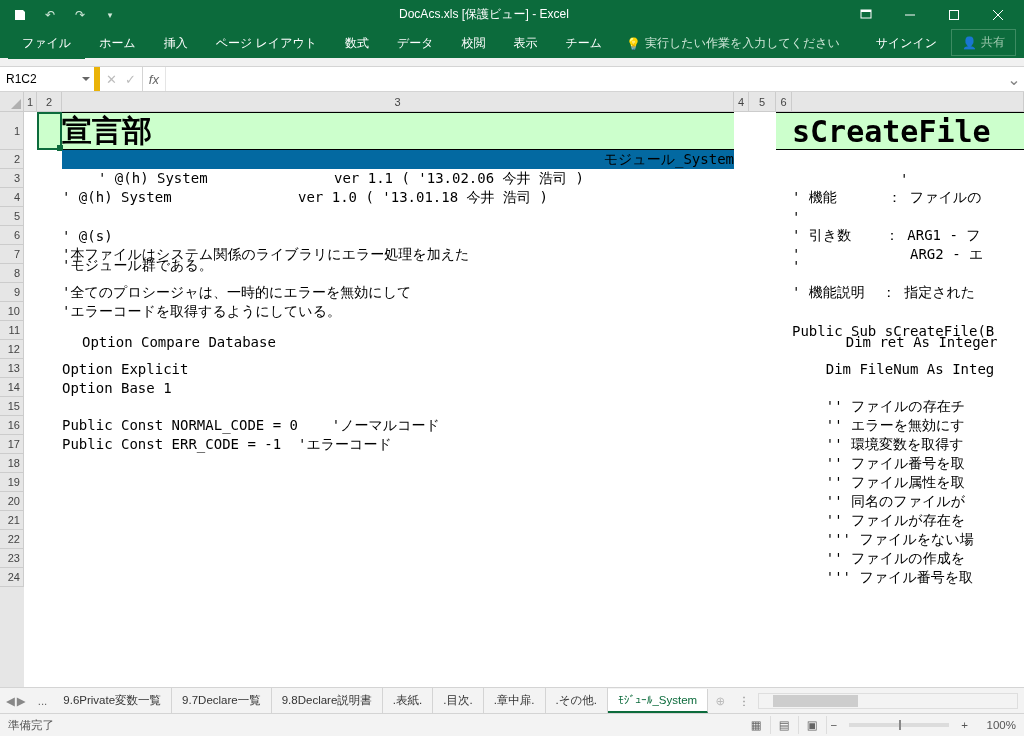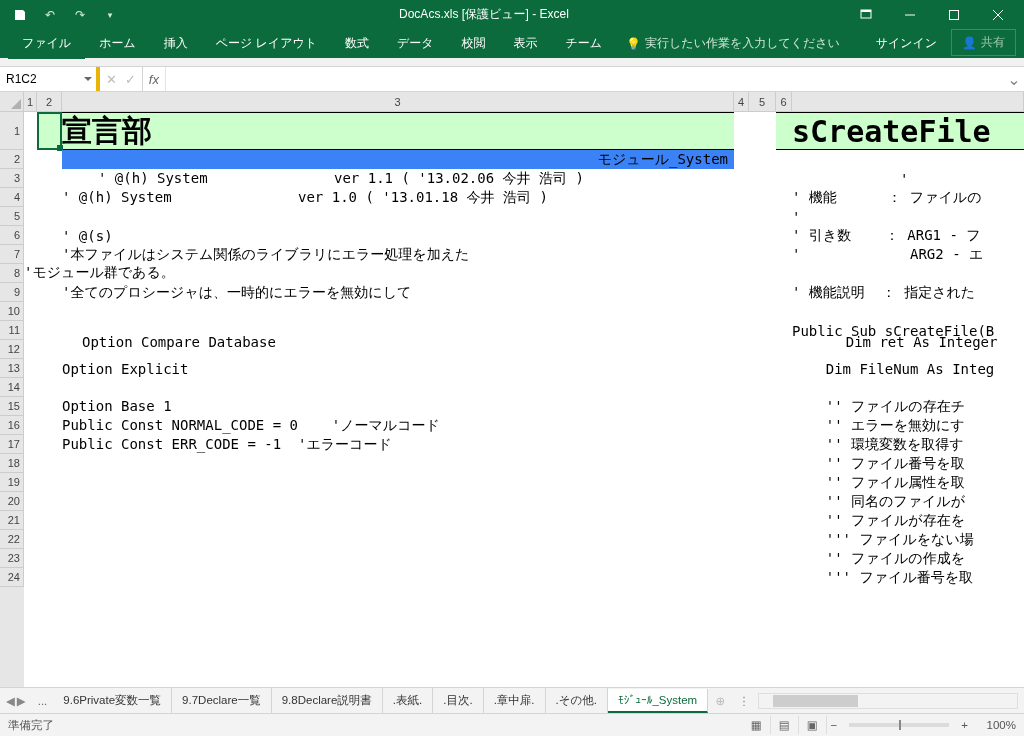--- a/index.html
+++ b/index.html
@@ -16,21 +16,21 @@
 .rtab { padding: 6px 14px 7px; cursor: pointer; }
 .rfile { padding: 6px 14px 7px; background: #0c6b3c; }
 .rtell { display: flex; align-items: center; padding: 6px 10px; color: #d0e8d9; gap: 4px; }
 .rspacer { flex: 1; }
 .rsignin { padding: 6px 14px; }
 .rshare { padding: 4px 10px; border: 1px solid #3d8b62; display: flex; align-items: center; gap: 4px; margin-right: 8px; color: #9fc9af; }
 
 .collapsed-bar { height: 9px; background: #f1f1f1; border-bottom: 1px solid #d4d4d4; }
 
 .fx-row { height: 25px; background: #fff; border-bottom: 1px solid #d4d4d4; display: flex; align-items: stretch; }
-.name-box { width: 100px; border-right: 4px solid #eab308; display: flex; align-items: center; padding: 0 6px; font-size: 12px; position: relative; }
+.name-box { width: 100px; border-right: 6px solid #eab308; display: flex; align-items: center; padding: 0 6px; font-size: 12px; position: relative; }
 .name-box::after { content: ""; position: absolute; right: 4px; top: 50%; border: 4px solid transparent; border-top-color: #666; transform: translateY(-25%); }
 .fx-btns { display: flex; align-items: center; border-right: 1px solid #d4d4d4; padding: 0 6px; gap: 8px; color: #bcbcbc; font-size: 13px; }
 .fx-label { display: flex; align-items: center; padding: 0 6px; font-style: italic; font-size: 13px; color: #666; border-right: 1px solid #e5e5e5; }
 .fx-input { flex: 1; border: none; padding: 0 6px; font-size: 12px; outline: none; }
 .fx-expand { width: 20px; display: flex; align-items: center; justify-content: center; color: #888; }
 
 .grid-wrap { position: absolute; top: 92px; left: 0; right: 0; bottom: 49px; display: flex; flex-direction: column; }
 .col-hdr-row { height: 20px; display: flex; background: #e6e6e6; font-size: 11px; color: #444; }
 .corner { width: 24px; border-right: 1px solid #ccc; border-bottom: 1px solid #ccc; background: #e6e6e6; position: relative; }
 .corner::after { content: ""; position: absolute; right: 2px; bottom: 2px; border: 5px solid transparent; border-right-color: #b0b0b0; border-bottom-color: #b0b0b0; }
@@ -40,21 +40,21 @@
 .row-h { height: 19px; border-right: 1px solid #ccc; border-bottom: 1px solid #ccc; display: flex; align-items: center; justify-content: flex-end; padding-right: 3px; }
 .row-h.tall { height: 38px; }
 
 .cells { flex: 1; position: relative; background: #fff; }
 .data-row { position: absolute; left: 0; right: 0; height: 19px; display: flex; }
 .data-row.tall { height: 38px; }
 .c1 { width: 13px; } .c2 { width: 25px; } .c3 { width: 672px; } .c4 { width: 15px; } .c5 { width: 27px; } .c6 { width: 16px; } .c7 { flex: 1; }
 .c3, .c7 { font-family: "MS Gothic", monospace; font-size: 14px; white-space: pre; overflow: hidden; display: flex; align-items: center; }
 
 .hdr-cell { background: #ccffcc; border-top: 1.5px solid #000; border-bottom: 1.5px solid #000; font-family: "MS Gothic", monospace; font-size: 30px; font-weight: bold; display: flex; align-items: center; overflow: hidden; }
-.mod-row { background: #3b82f6; font-family: "MS Gothic", monospace; font-size: 14px; display: flex; align-items: center; justify-content: flex-end; padding-right: 6px; }
+.mod-row { background: #0369a1; font-family: "MS Gothic", monospace; font-size: 14px; display: flex; align-items: center; justify-content: flex-end; }
 
 .sel-box { position: absolute; border: 2px solid #0c6b3c; pointer-events: none; }
 .sel-box::after { content: ""; position: absolute; right: -3px; bottom: -3px; width: 6px; height: 6px; background: #0c6b3c; }
 
 .sheet-tabs { position: absolute; left: 0; right: 0; bottom: 23px; height: 26px; background: #f3f3f3; border-top: 1px solid #d4d4d4; display: flex; align-items: center; font-size: 11.5px; }
 .st-nav { display: flex; gap: 2px; padding: 0 6px; color: #888; }
 .st-ell { padding: 0 6px; color: #666; }
 .stab { padding: 5px 10px; border-right: 1px solid #d4d4d4; background: #f3f3f3; color: #333; cursor: pointer; }
 .stab.active { background: #fff; color: #0c6b3c; border-bottom: 2px solid #0c6b3c; }
 .st-add { width: 24px; display: flex; align-items: center; justify-content: center; color: #bbb; }
@@ -250,38 +250,47 @@
         </div>
         <div class="data-row" style="top: 133px; text-align: right;">
           <div class="c1"></div>
           <div class="c2"></div>
           <div class="c3">'本ファイルはシステム関係のライブラリにエラー処理を加えた</div>
           <div class="c4"></div>
           <div class="c5"></div>
           <div class="c6"></div>
           <div class="c7">'             ARG2 - エ</div>
         </div>
-        <div class="data-row" style="top: 152px; flex-direction: column;">
+        <div class="data-row" style="top: 144px;">
           <div class="c1"></div>
           <div class="c2"></div>
           <div class="c3">'モジュール群である。</div>
           <div class="c4"></div>
           <div class="c5"></div>
           <div class="c6"></div>
           <div class="c7">'</div>
         </div>
         <div class="data-row" style="top: 171px; text-align: right;">
           <div class="c1"></div>
           <div class="c2"></div>
           <div class="c3">'全てのプロシージャは、一時的にエラーを無効にして</div>
           <div class="c4"></div>
           <div class="c5"></div>
           <div class="c6"></div>
           <div class="c7">' 機能説明  ： 指定された</div>
         </div>
+        <div class="data-row" style="top: 190px;">
+          <div class="c1"></div>
+          <div class="c2"></div>
+          <div class="c3">'エラーコードを取得するようにしている。</div>
+          <div class="c4"></div>
+          <div class="c5"></div>
+          <div class="c6"></div>
+          <div class="c7"></div>
+        </div>
         <div class="data-row" style="top: 209px;">
           <div class="c1"></div>
           <div class="c2"></div>
           <div class="c3"></div>
           <div class="c4"></div>
           <div class="c5"></div>
           <div class="c6"></div>
           <div class="c7">Public Sub sCreateFile(B</div>
         </div>
         <div class="data-row" style="top: 220px; padding-left: 20px;">
@@ -295,21 +304,21 @@
         </div>
         <div class="data-row" style="top: 247px;">
           <div class="c1"></div>
           <div class="c2"></div>
           <div class="c3">Option Explicit</div>
           <div class="c4"></div>
           <div class="c5"></div>
           <div class="c6"></div>
           <div class="c7">    Dim FileNum As Integ</div>
         </div>
-        <div class="data-row" style="top: 284px;">
+        <div class="data-row" style="top: 266px;">
           <div class="c1"></div>
           <div class="c2"></div>
           <div class="c3">Option Base 1</div>
           <div class="c4"></div>
           <div class="c5"></div>
           <div class="c6"></div>
           <div class="c7"></div>
         </div>
         <div class="data-row" style="top: 285px;">
           <div class="c1"></div>

